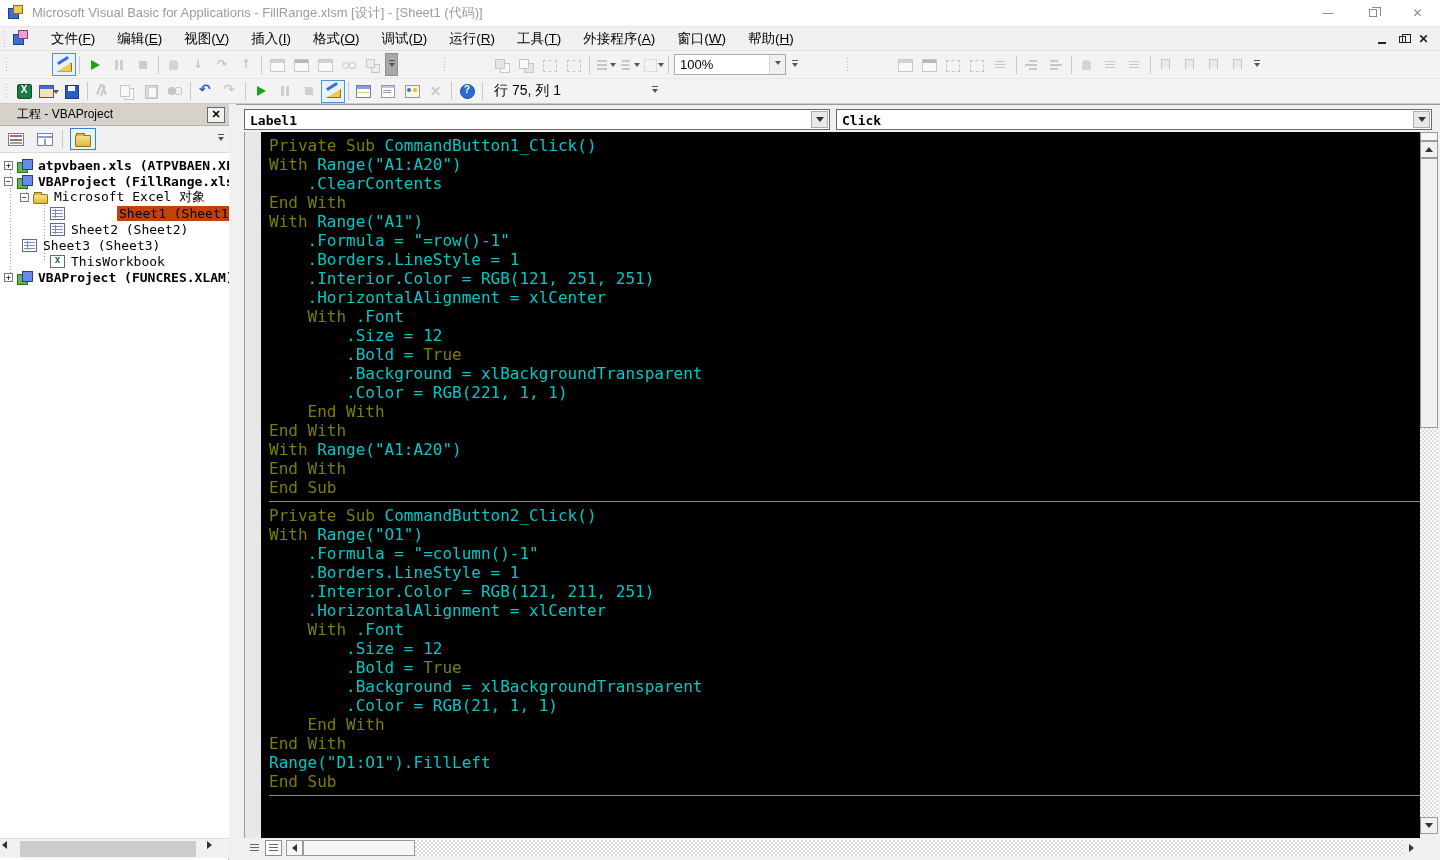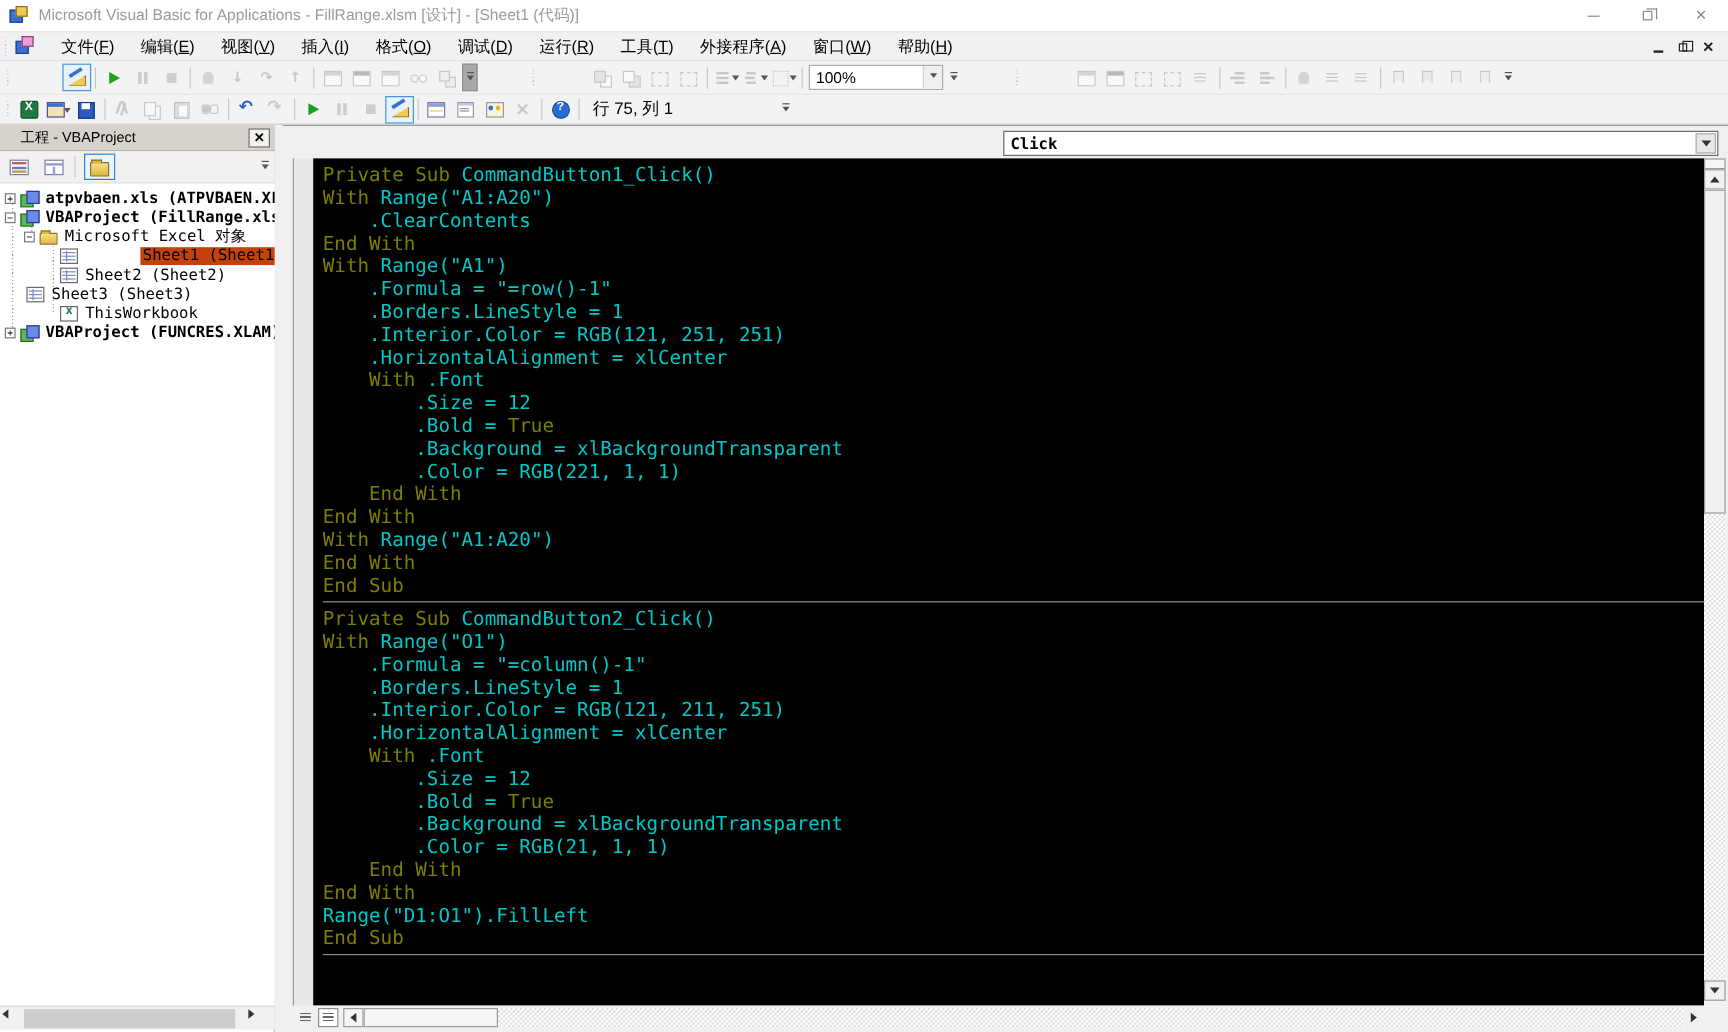--- a/index.html
+++ b/index.html
@@ -522,20 +522,26 @@
         </div>
       <div class="thumb"></div>
       <div class="arr right">
           <div class="tri-right"></div>
         </div>
     </div>
   </div>
 
   <div class="codewin">
     <div class="combo-row">
+      <div class="vbe-combo" id="objcombo">
+        <span class="ctext">Label1</span>
+        <span class="cbtn">
+            <span class="tri-down"></span>
+          </span>
+      </div>
       <div class="vbe-combo" id="proccombo">
         <span class="ctext">Click</span>
         <span class="cbtn">
             <span class="tri-down"></span>
           </span>
       </div>
     </div>
 
     <div class="code-area">
       <div class="code-black">

